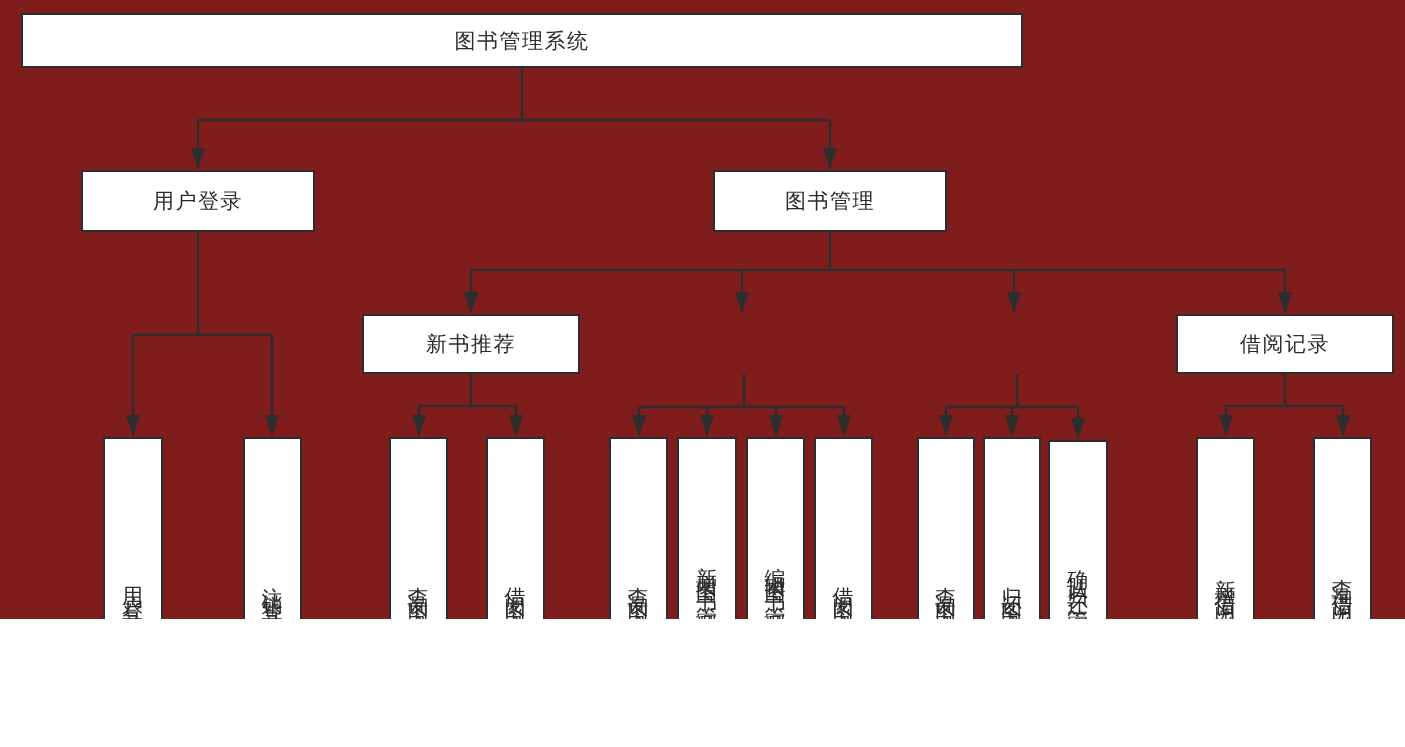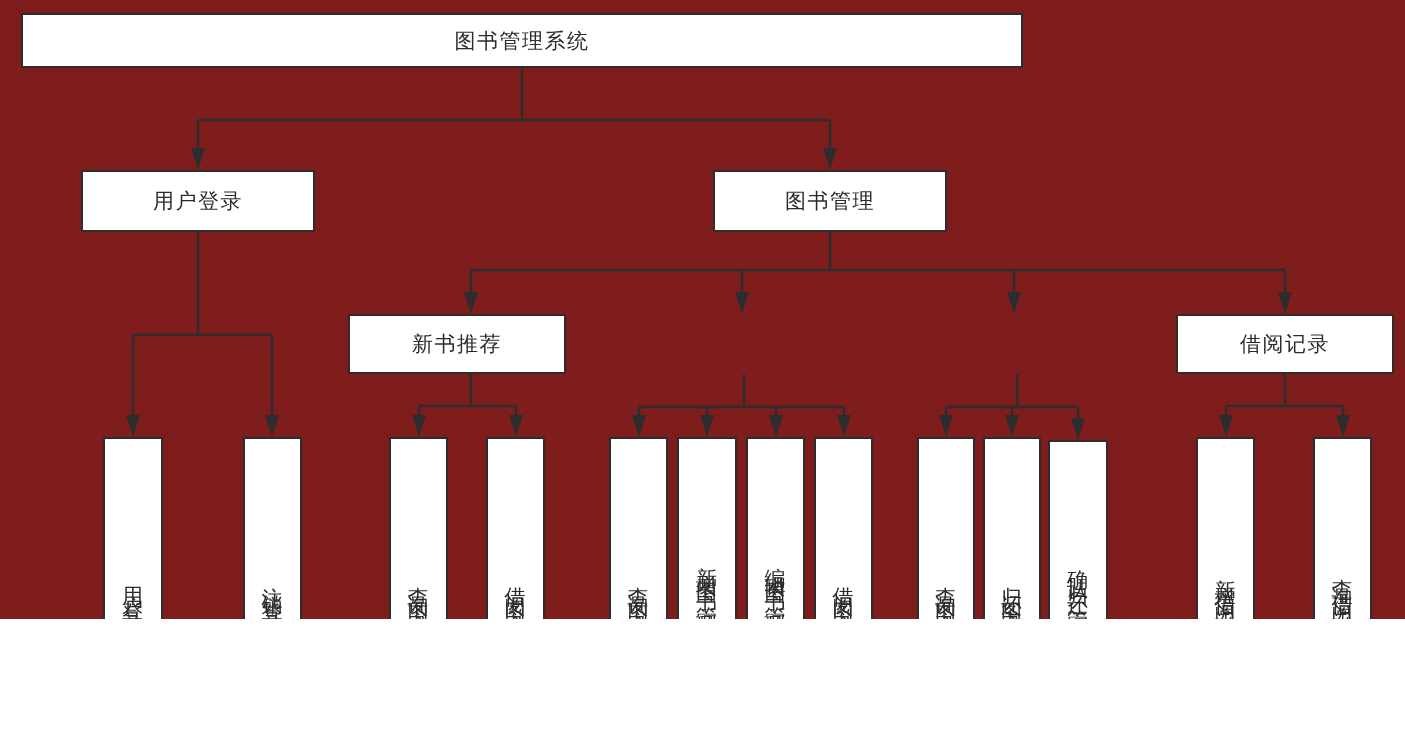--- a/index.html
+++ b/index.html
@@ -73,21 +73,21 @@
       M1071 418 L1085 418 L1078 440 Z
       M1219 415 L1233 415 L1226 437 Z
       M1336 415 L1350 415 L1343 437 Z"></path>
   </svg>
 
   <div class="node h" style="left:21px;top:13px;width:1002px;height:55px">图书管理系统</div>
 
   <div class="node h" style="left:81px;top:170px;width:234px;height:62px">用户登录</div>
   <div class="node h" style="left:713px;top:170px;width:234px;height:62px">图书管理</div>
 
-  <div class="node h" style="left:348px;top:314px;width:218px;height:60px">新书推荐</div>
+  <div class="node h" style="left:362px;top:314px;width:218px;height:60px">新书推荐</div>
   <div class="node h" style="left:1176px;top:314px;width:218px;height:60px">借阅记录</div>
 
   <div class="node v" style="left:103px;top:437px;width:60px;height:298px">用户登录</div>
   <div class="node v" style="left:243px;top:437px;width:59px;height:298px">注销登录</div>
 
   <div class="node v" style="left:389px;top:437px;width:59px;height:298px">查询图书</div>
   <div class="node v" style="left:486px;top:437px;width:59px;height:298px">借阅图书</div>
 
   <div class="node v" style="left:609px;top:437px;width:59px;height:298px">查询图书</div>
   <div class="node v" style="left:677px;top:437px;width:60px;height:298px">新增图书（管理员）</div>

